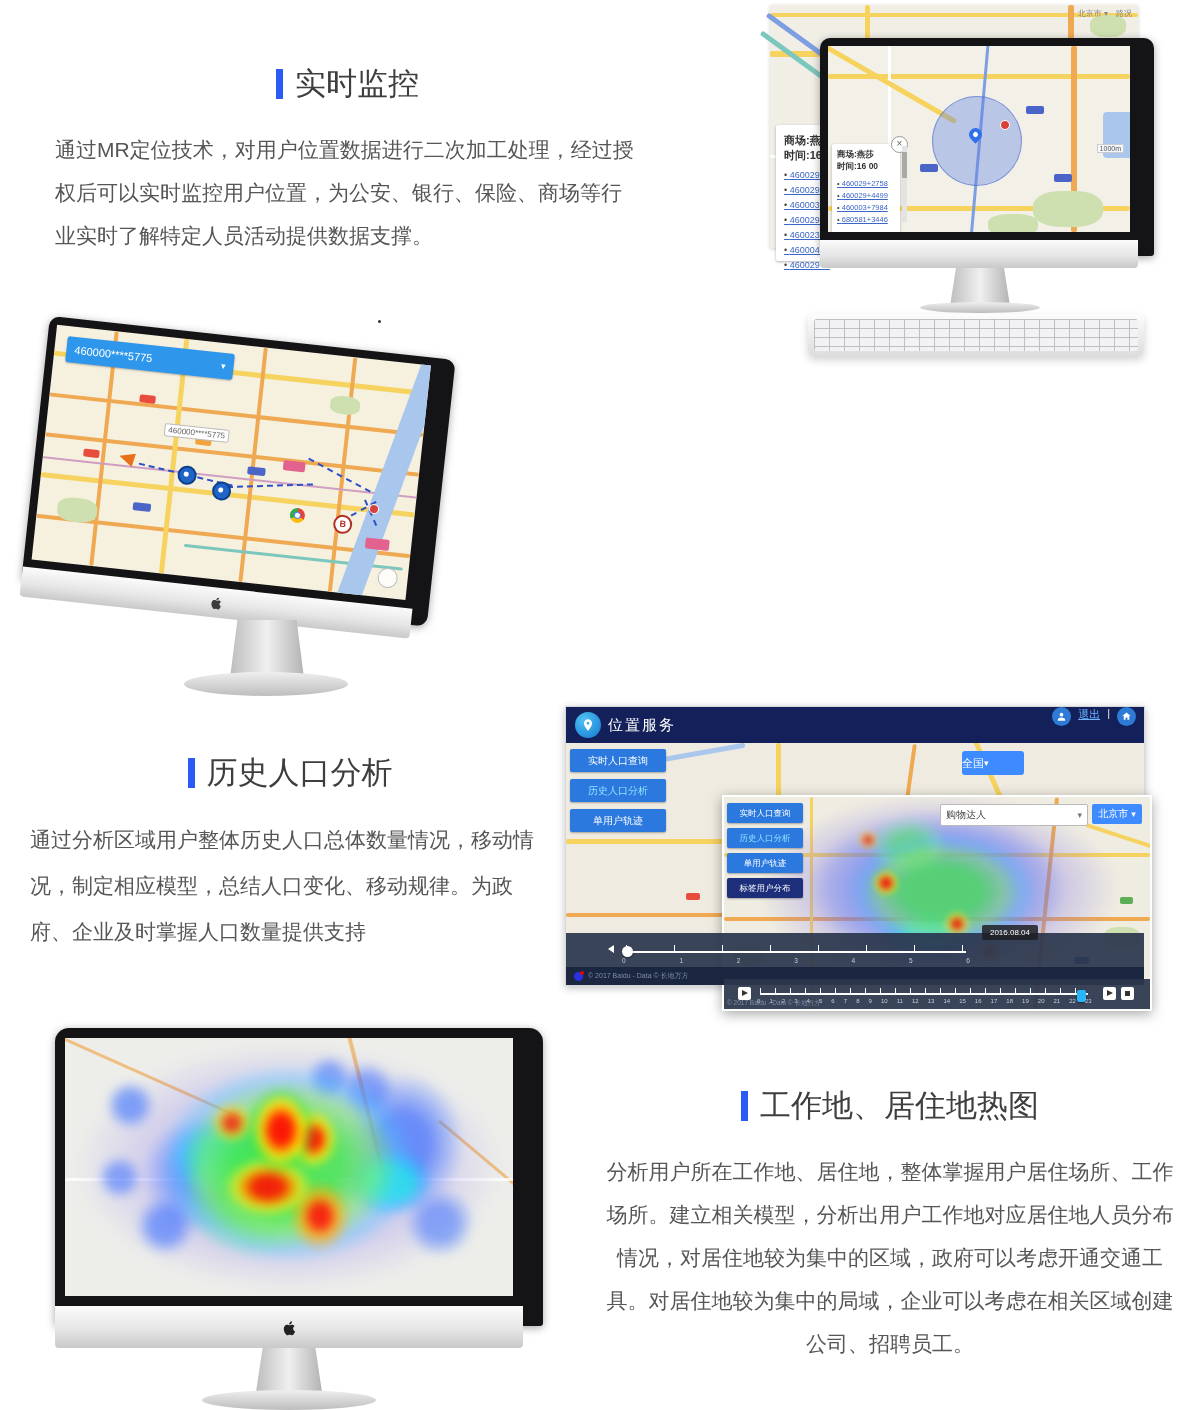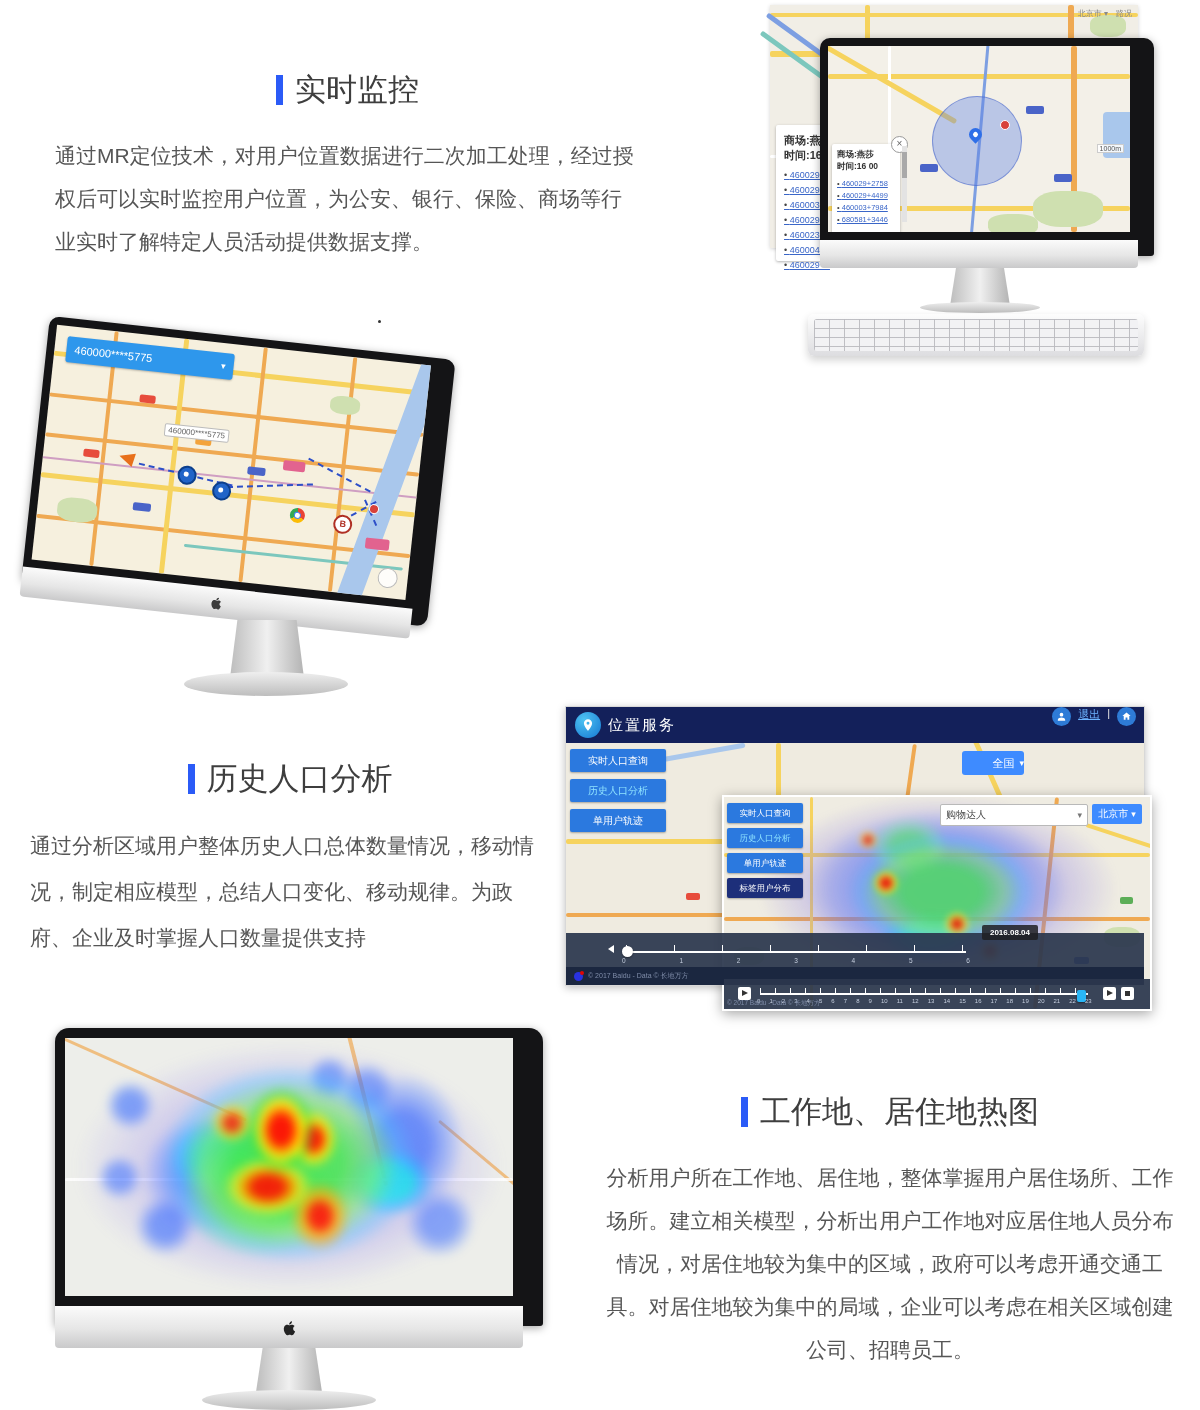--- a/index.html
+++ b/index.html
@@ -1,21 +1,21 @@
 <!DOCTYPE html>
 <html><head>
 <meta charset="utf-8">
 <style>
   html,body{margin:0;padding:0;background:#fff;}
   .page{position:relative;width:1200px;height:1410px;overflow:hidden;background:#fff;
         font-family:"Liberation Sans","DejaVu Sans",sans-serif;color:#555;}
 
   
   .tblock{position:absolute;}
-  .stitle{display:flex;justify-content:center;align-items:center;gap:12px;margin:16px;
+  .stitle{display:flex;justify-content:center;align-items:center;gap:12px;margin:10px;
           font-size:31px;font-weight:400;color:#3e3e3e;line-height:36px;}
   .tbar{display:inline-block;width:7px;height:30px;background:#2b5bf7;}
   .sbody{margin:26px 0 0 0;font-size:21px;line-height:43px;color:#565656;}
   .t1{left:55px;top:56px;width:585px;}
   .t2{left:560px;top:418px;width:600px;}
   .t2 .sbody{text-align:center;}
   .t3{left:30px;top:745px;width:520px;}
   .t3 .sbody{line-height:46px;}
   .t4{left:600px;top:1078px;width:580px;}
   .t4 .sbody{text-align:center;}
@@ -128,21 +128,21 @@
   .rbtn{width:19px;height:19px;border-radius:50%;background:#2e7bd6;display:flex;align-items:center;justify-content:center;}
   .logout{color:#6db3ff;font-size:11px;text-decoration:underline;}
   .wdiv{color:#e8e8e8;font-size:11px;}
   .sbtns{position:absolute;display:flex;flex-direction:column;z-index:4;}
   .sbtn{background:#2b79df;color:#fff;text-align:center;border-radius:2px;
         box-shadow:0 1px 2px rgba(0,0,0,.3);white-space:nowrap;overflow:hidden;}
   .sbtn:nth-child(2){color:#8fe3ff;}
   .dash .sbtns{left:4px;top:42px;width:96px;gap:7px;}
   .dash .sbtn{height:23px;line-height:23px;font-size:10px;}
   .region{position:absolute;left:396px;top:44px;width:62px;height:24px;background:#3e8bff;border-radius:3px;
-          color:#fff;font-size:11px;display:flex;align-items:center;justify-content:flex-end;gap:5px;z-index:4;}
+          color:#fff;font-size:11px;display:flex;align-items:center;justify-content:flex-start;z-index:4;}
   .caret{font-size:9px;line-height:1;}
   .slidebar{position:absolute;left:0;right:0;background:rgba(43,55,78,.93);z-index:4;}
   .dash .slidebar{bottom:18px;height:34px;}
   .sticks{position:absolute;background:repeating-linear-gradient(90deg,#fff 0 1px,transparent 1px 48px);}
   .sline{position:absolute;height:2px;background:#fff;}
   .handle{position:absolute;width:11px;height:11px;border-radius:50%;background:#fff;box-shadow:0 1px 2px rgba(0,0,0,.4);}
   .hours{position:absolute;display:flex;justify-content:space-between;color:#c5cede;}
   .hnum{font-size:6.5px;}
   .attrbar{position:absolute;left:0;right:0;bottom:0;height:18px;background:#1b2740;display:flex;
            align-items:center;gap:5px;padding-left:8px;z-index:4;}
@@ -157,21 +157,21 @@
   .ovl .sbtns{left:3px;top:6px;width:76px;gap:5px;z-index:6;}
   .ovl .sbtn{height:20px;line-height:20px;font-size:8.5px;}
   .ovl .sbtn:nth-child(4){background:#1d2f7a;color:#fff;}
   .heat{position:absolute;left:0;right:0;top:0;bottom:28px;filter:blur(3px);z-index:2;}
   .tagsel{position:absolute;right:62px;top:7px;width:136px;height:20px;background:#fff;border:1px solid #b9b9b9;
           border-radius:2px;font-size:10px;color:#444;display:flex;align-items:center;justify-content:space-between;
           padding:0 5px;z-index:6;}
   .citybtn{position:absolute;right:8px;top:7px;width:50px;height:20px;background:#3e8bff;border-radius:2px;
            color:#fff;font-size:10px;display:flex;align-items:center;justify-content:center;gap:3px;z-index:6;}
   .datetip{position:absolute;left:258px;top:128px;min-width:56px;height:15px;background:rgba(30,30,34,.85);
-           color:#fff;font-size:8px;line-height:15px;text-align:center;border-radius:2px;z-index:6;font-weight:bold;}
+           color:#fff;font-size:8px;line-height:15px;text-align:center;border-radius:2px;z-index:6;}
   .ovl .slidebar{bottom:0;height:30px;}
   .ovl .sticks{background:repeating-linear-gradient(90deg,#fff 0 1px,transparent 1px 15px);}
   .ovl .hnum{font-size:6px;}
   .sqbtn{position:absolute;width:13px;height:13px;background:#fff;border-radius:2px;}
   .sqbtn .tri{position:absolute;left:4px;top:3px;width:0;height:0;border:3.5px solid transparent;border-left:6px solid #333;}
   .sqbtn .sq{position:absolute;left:4px;top:4px;width:5px;height:5px;background:#333;}
   .bhandle{position:absolute;width:9px;height:12px;background:#29b6f6;border-radius:2px;box-shadow:0 1px 2px rgba(0,0,0,.4);}
 
   
   .heatA{background-repeat:no-repeat;background-image:

